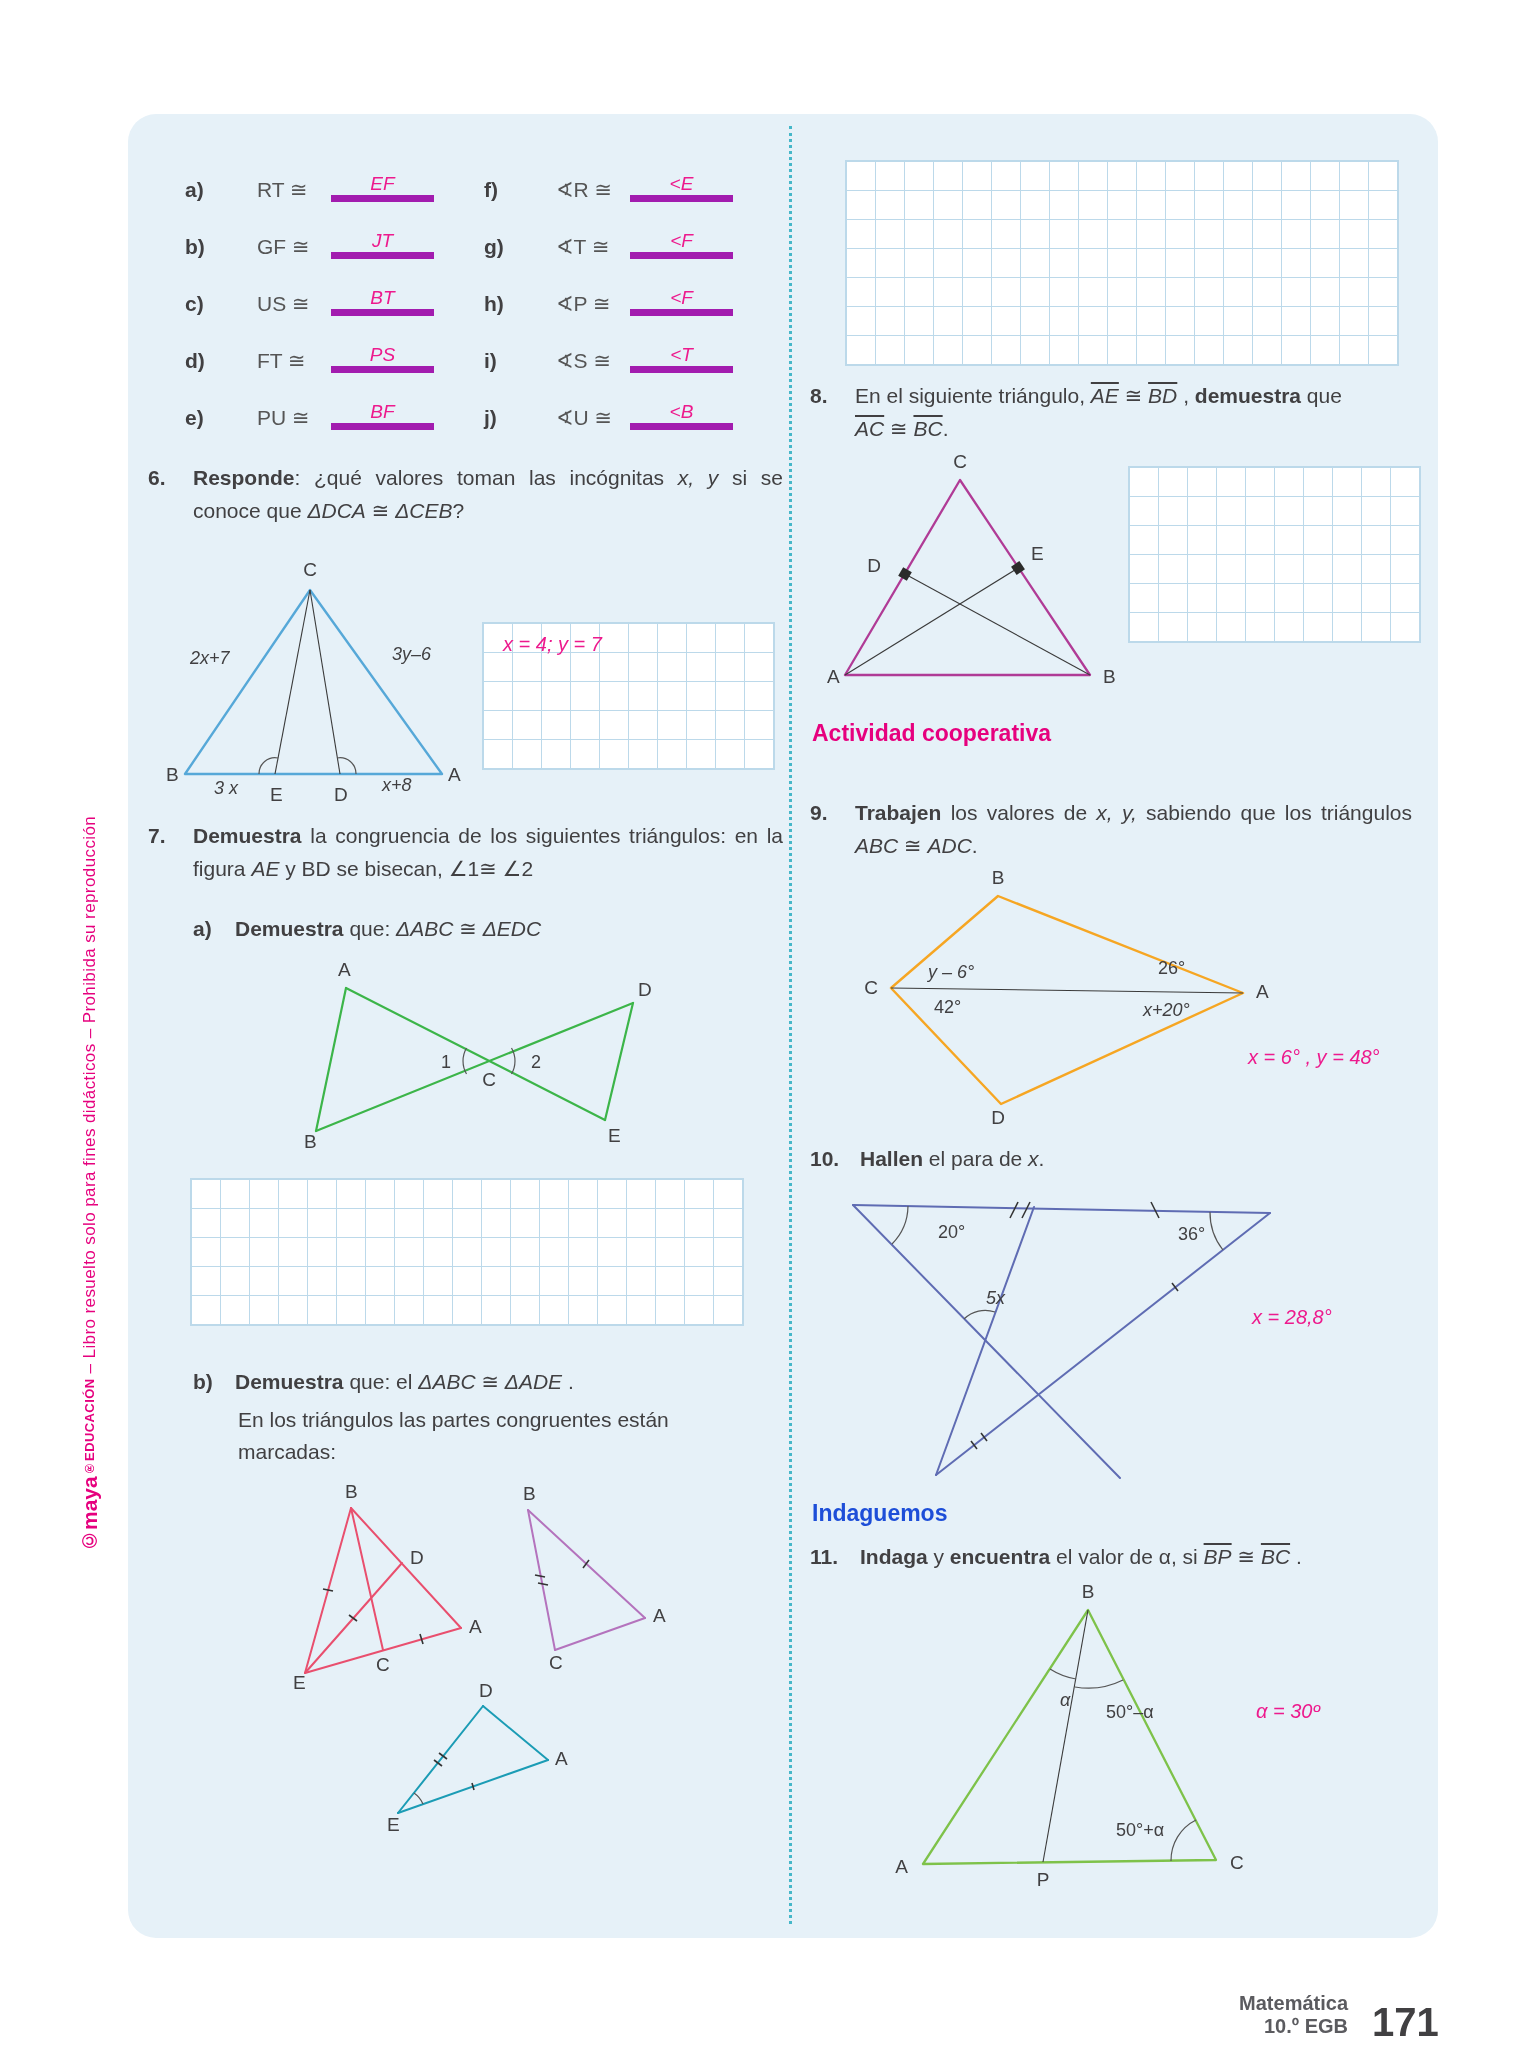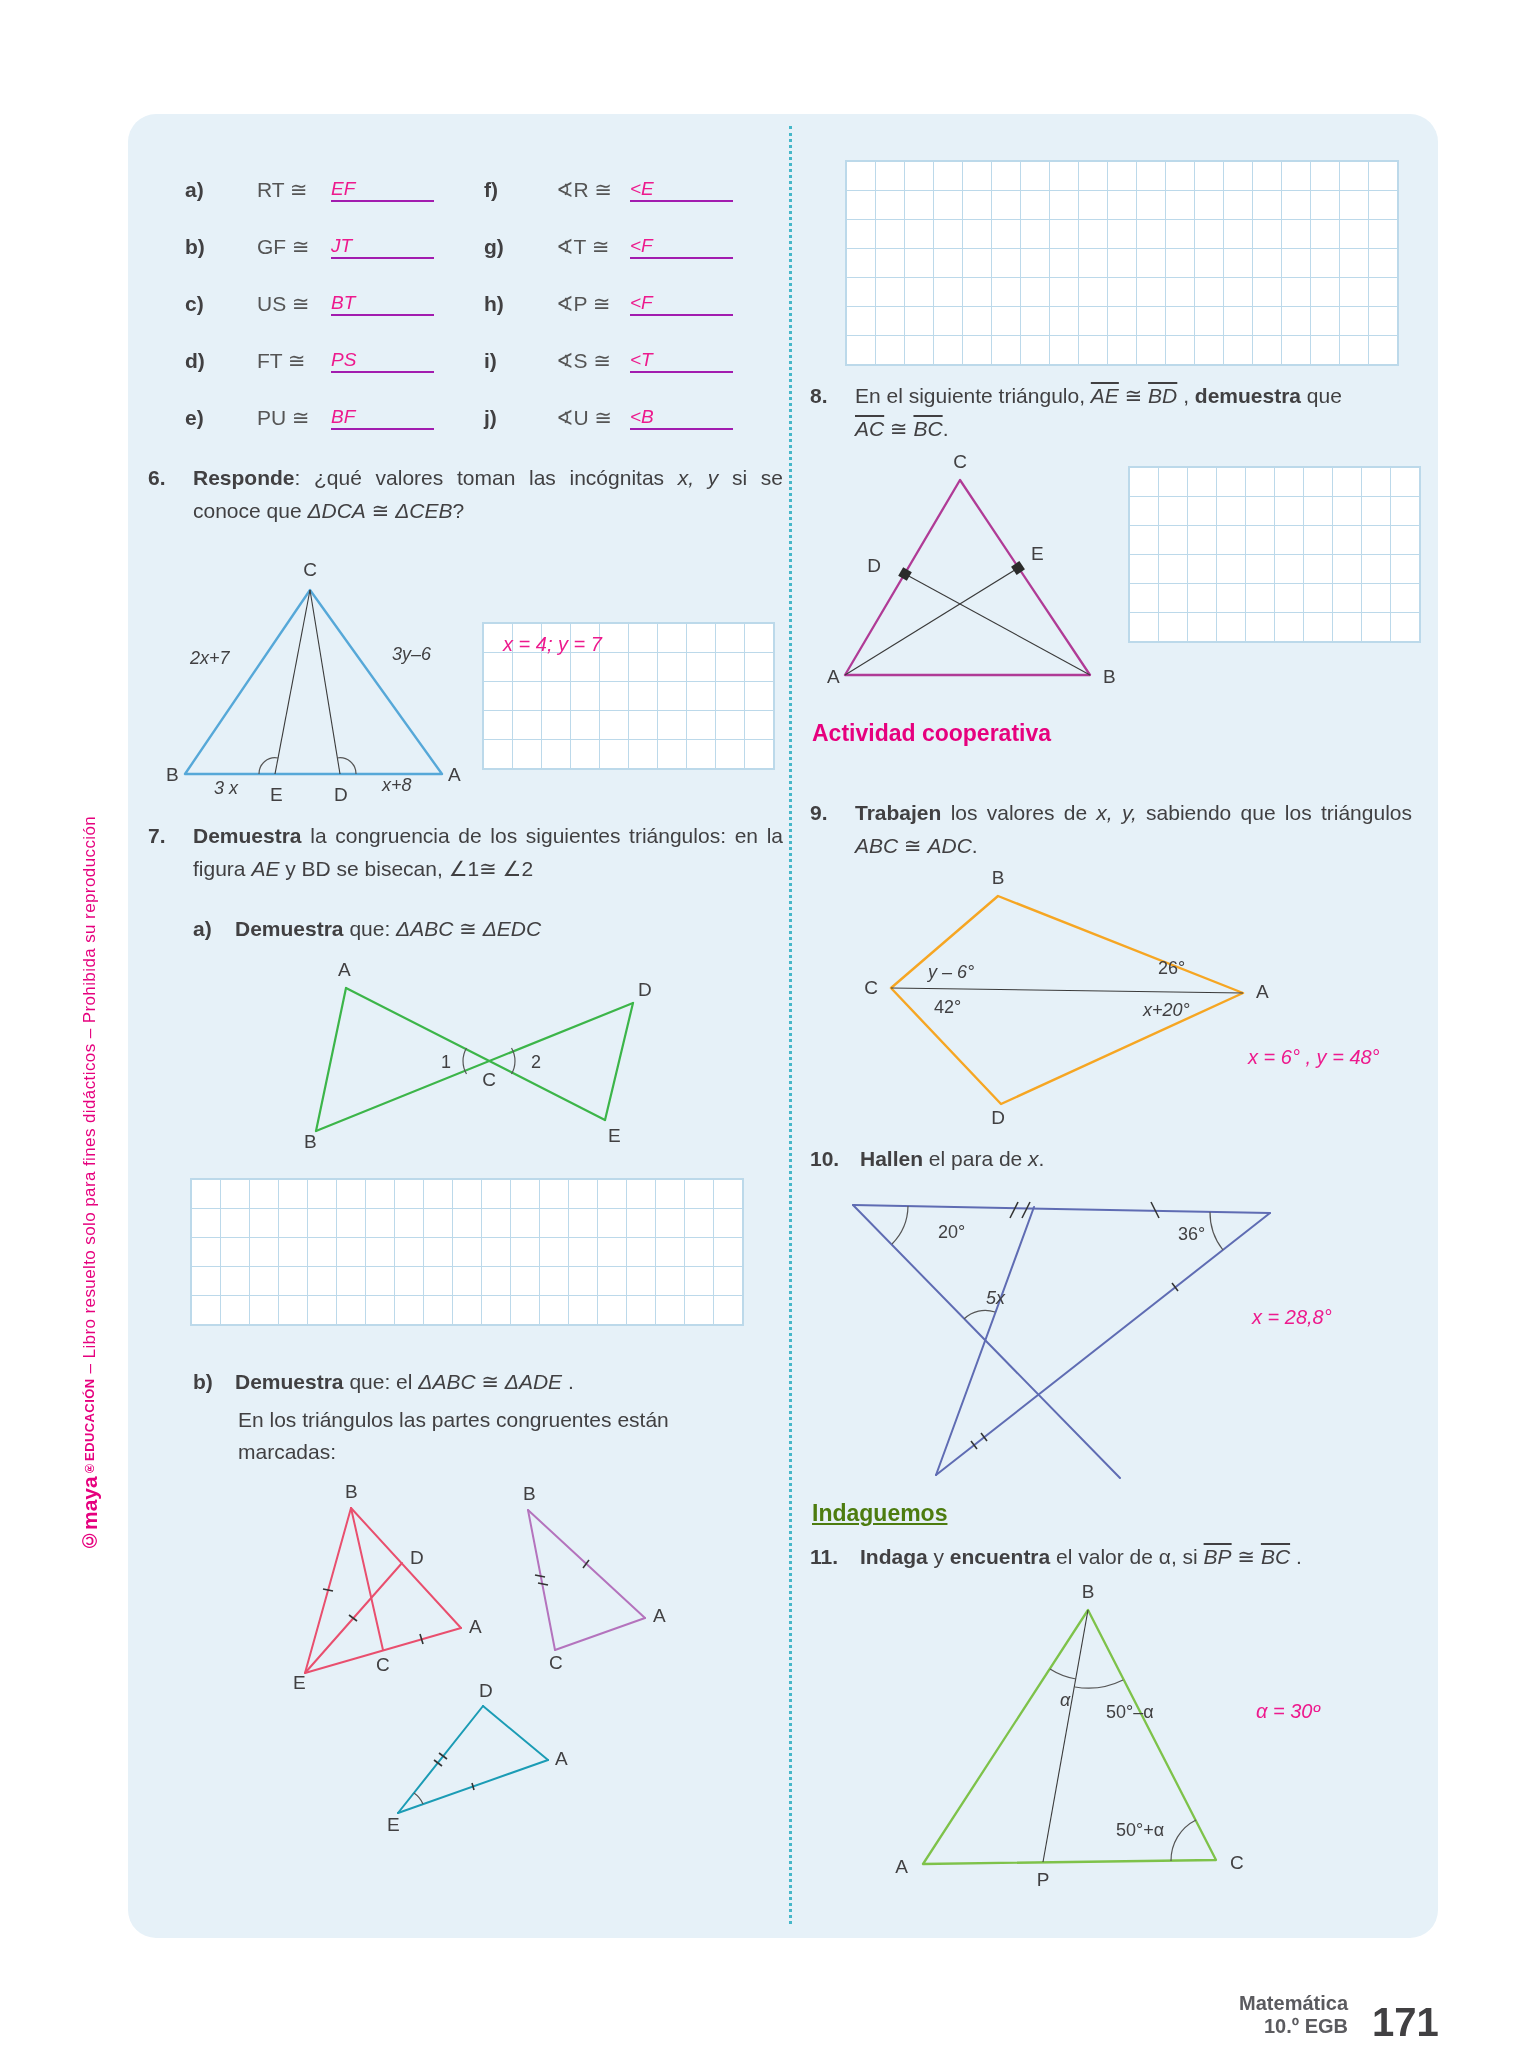--- a/index.html
+++ b/index.html
@@ -13,37 +13,37 @@
   .sidebar{position:absolute;left:78px;top:548px;height:1005px;width:38px;
            writing-mode:vertical-rl;transform:rotate(180deg);color:#e6007e;
            font-size:17px;letter-spacing:.4px;white-space:nowrap;}
   .sb-brand{font-weight:800;font-size:21px;letter-spacing:0;}
   .sb-sub{font-weight:700;font-size:13px;}
   .sb-note{font-size:17px;}
   
   .mrow{position:absolute;left:185px;height:32px;display:flex;align-items:flex-end;}
   .mlabel{font-weight:700;width:46px;}
   .mexpr{width:74px;color:#555;margin-left:26px;}
-  .ansline{width:103px;border-bottom:2px solid #a21caf;line-height:1.1;}
+  .ansline{width:103px;border-bottom:7px solid #a21caf;text-align:center;line-height:1.1;}
   .ans{color:#ed1a8d;font-style:italic;font-size:19px;}
   .g2{margin-left:50px;}
   
   .ex{position:absolute;display:flex;line-height:1.55;margin:0;}
   .ex .num{font-weight:700;width:45px;flex:none;}
   .ex .numw{width:50px;}
   .ex .body{text-align:justify;}
   .r-b{font-weight:700;}
   .r-i{font-style:italic;}
   .r-o{font-style:italic;text-decoration:overline;}
   .sub{position:absolute;display:flex;line-height:1.5;margin:0;}
   .sub .slabel{font-weight:700;width:42px;flex:none;}
   .note{position:absolute;line-height:1.5;}
   .heading{position:absolute;font-weight:700;font-size:23px;}
   .h-pink{color:#e6007e;}
-  .h-orange{color:#4d7c0f;text-decoration:underline;}
+  .h-orange{color:#1d4ed8;}
   
   .grid{position:absolute;background:#fff;
         background-image:linear-gradient(to right,#bcd9ea 1px,transparent 1px),
                          linear-gradient(to bottom,#bcd9ea 1px,transparent 1px);
         background-size:29px 29px;border:1px solid #bcd9ea;}
   .pans{position:absolute;color:#ed1a8d;font-style:italic;font-size:20px;white-space:nowrap;text-align:right;}
   
   svg{position:absolute;overflow:visible;}
   .fl{font-size:19px;fill:#414042;font-family:"Liberation Sans","DejaVu Sans",sans-serif;}
   .fa{font-size:18px;fill:#414042;font-family:"Liberation Sans","DejaVu Sans",sans-serif;}

